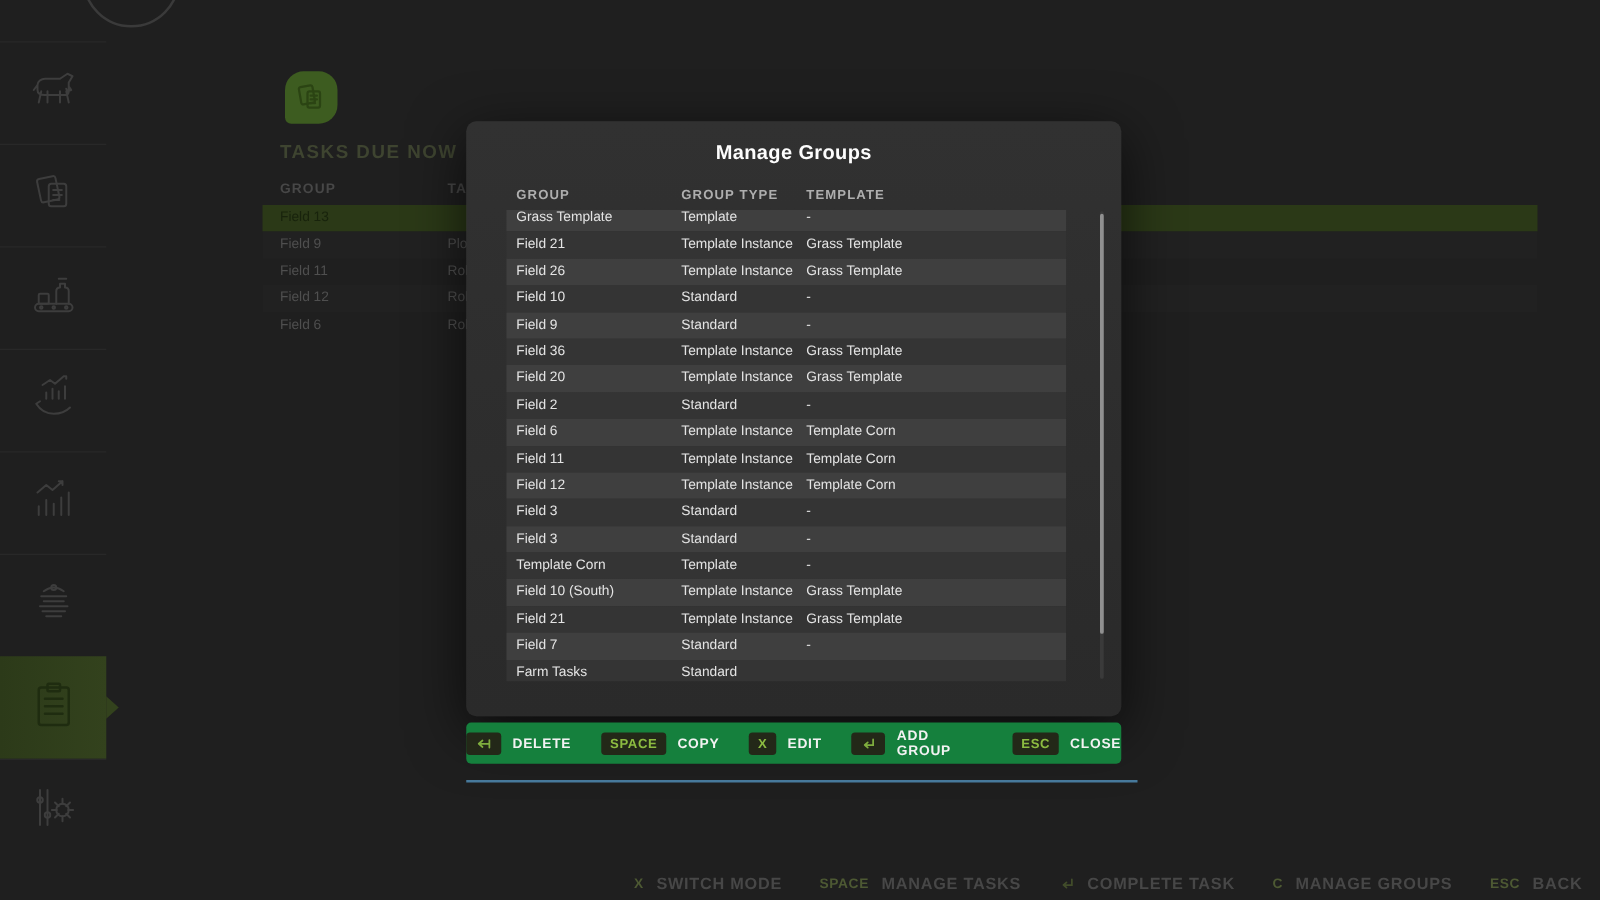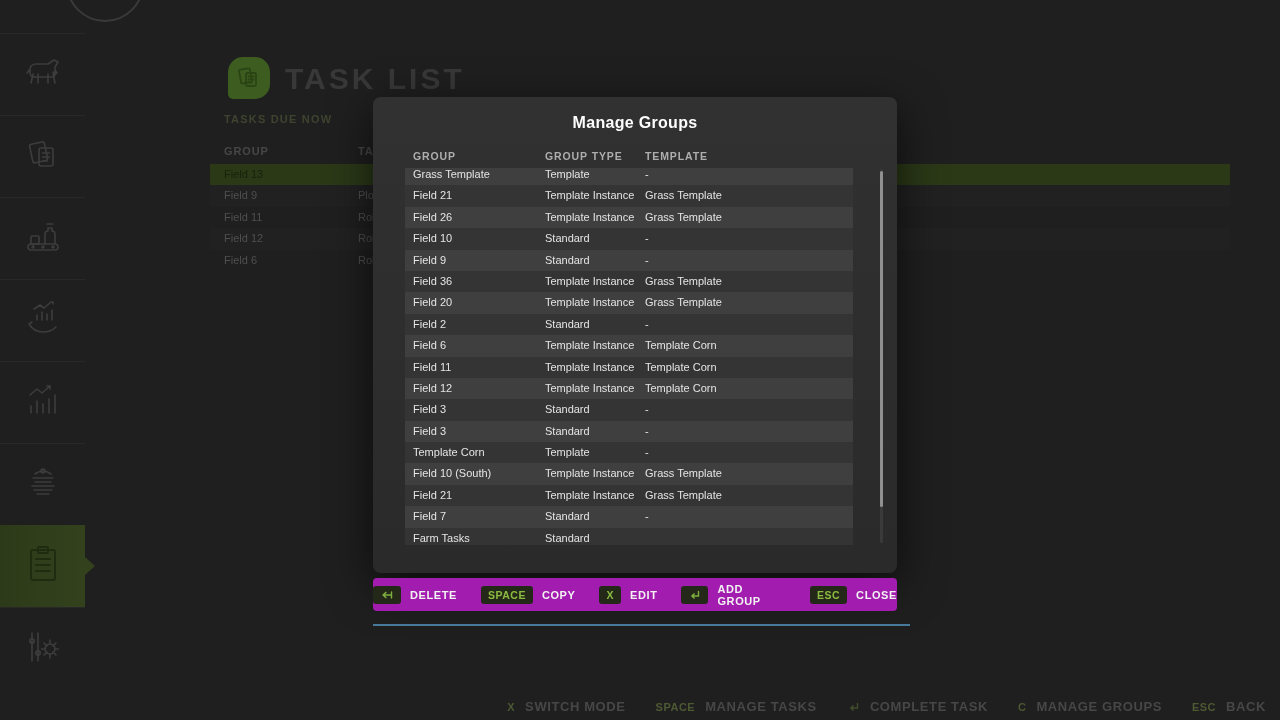--- a/index.html
+++ b/index.html
@@ -35,21 +35,21 @@
     position:absolute; left:228px; top:57px; width:42px; height:42px;
     background:#3d5c20; border-radius:15px 15px 15px 5px;
     display:flex; align-items:center; justify-content:center;
   }
   #page-icon svg { stroke:#2b4413; fill:none; stroke-width:1.8; stroke-linecap:round; }
   #page-title {
     position:absolute; left:285px; top:62px; font-size:30px; font-weight:700;
     letter-spacing:3px; color:#383838;
   }
   #section-label {
-    position:absolute; left:224px; top:113px; font-size:11px; font-weight:700;
+    position:absolute; left:224px; top:113px; font-size:15px; font-weight:700;
     letter-spacing:1.2px; color:#3e4430;
   }
   #task-table { position:absolute; left:210px; top:141px; width:1020px; }
   #task-table .th-row { position:relative; height:23px; }
   #task-table .th { position:absolute; top:4px; font-size:11px; font-weight:700; letter-spacing:0.9px; color:#474747; }
   #task-table .th.c1 { left:14px; } #task-table .th.c2 { left:148px; }
   .task-row { position:relative; height:21.4px; line-height:21.4px; font-size:11px; color:#4f4f4f; }
   .task-row:nth-child(even) { background:rgba(255,255,255,0.012); }
   .task-row.selected { background:#2b3917; color:#18230c; }
   .task-row span { position:absolute; top:0; }
@@ -88,21 +88,21 @@
   .m-row span { position:absolute; top:0; white-space:nowrap; }
   .m-row .c1 { left:8px; } .m-row .c2 { left:140px; } .m-row .c3 { left:240px; }
   #m-scroll {
     position:absolute; left:507px; top:72px; width:3px; height:374px; background:#3a3a3a; border-radius:2px;
   }
   #m-thumb { position:absolute; left:0; top:2px; width:3px; height:336px; background:#909090; border-radius:2px; }
 
   
   #modal-actions {
     position:absolute; left:373px; top:578px; width:524px; height:33px;
-    background:#a21caf; border-radius:4px;
+    background:#15803d; border-radius:4px;
     display:flex; align-items:center; justify-content:center; gap:24px;
   }
   .action { display:flex; align-items:center; gap:9px; }
   .key-badge {
     background:#232818; color:#8cbb41; border-radius:3px;
     font-size:10.5px; font-weight:700; letter-spacing:0.5px;
     padding:3px 7px; line-height:12px; display:flex; align-items:center; justify-content:center;
   }
   .key-badge svg { stroke:#7fae3e; fill:none; stroke-width:1.4; stroke-linecap:round; display:block; }
   .action .alabel { font-size:11px; font-weight:700; letter-spacing:0.6px; color:#f2f2f2; }
@@ -189,21 +189,20 @@
       </div>
     </div>
 
   <div id="page-icon">
     <svg width="26" height="26" viewBox="0 0 26 26">
       <rect x="4" y="4" width="11" height="14" rx="1.5" transform="rotate(-10 9 11)"></rect>
       <rect x="10" y="8" width="10" height="13" rx="1.5"></rect>
       <path d="M12.5 11.5 h5 M12.5 14.5 h5 M12.5 17.5 h3.5"></path>
     </svg>
   </div>
-  <div id="page-title">TASK LIST</div>
   <div id="section-label">TASKS DUE NOW</div>
 
   <div id="task-table">
     <div class="th-row">
       <span class="th c1">GROUP</span>
       <span class="th c2">TASK</span>
     </div>
     <div id="task-rows">
 
         <div class="task-row selected">

